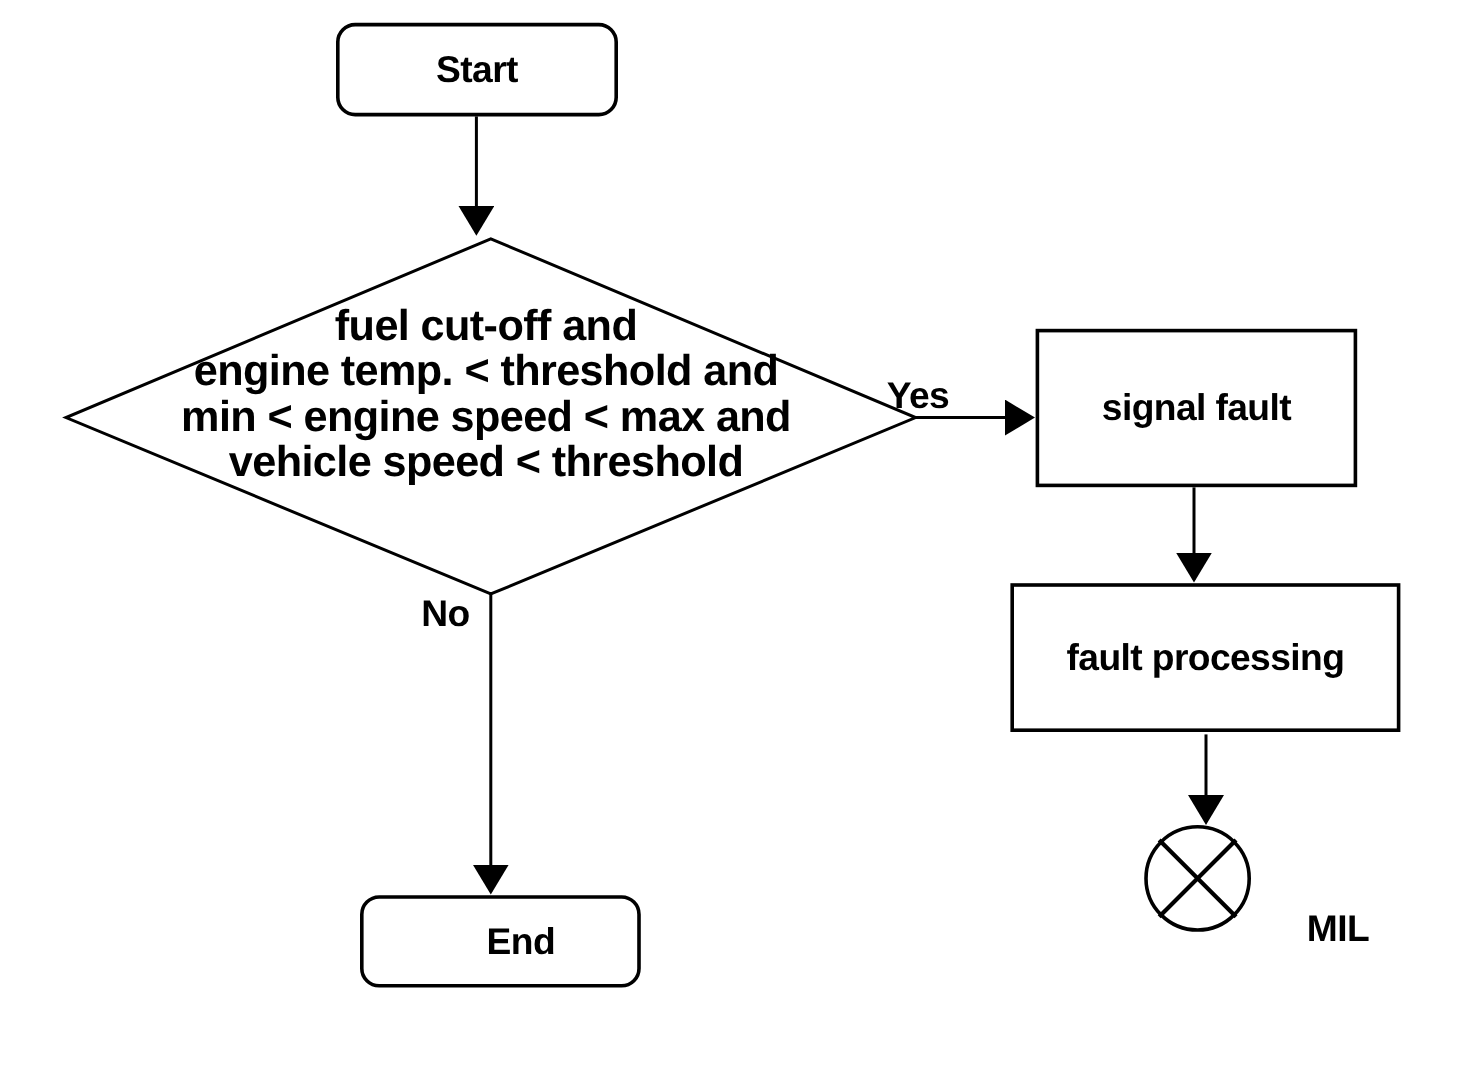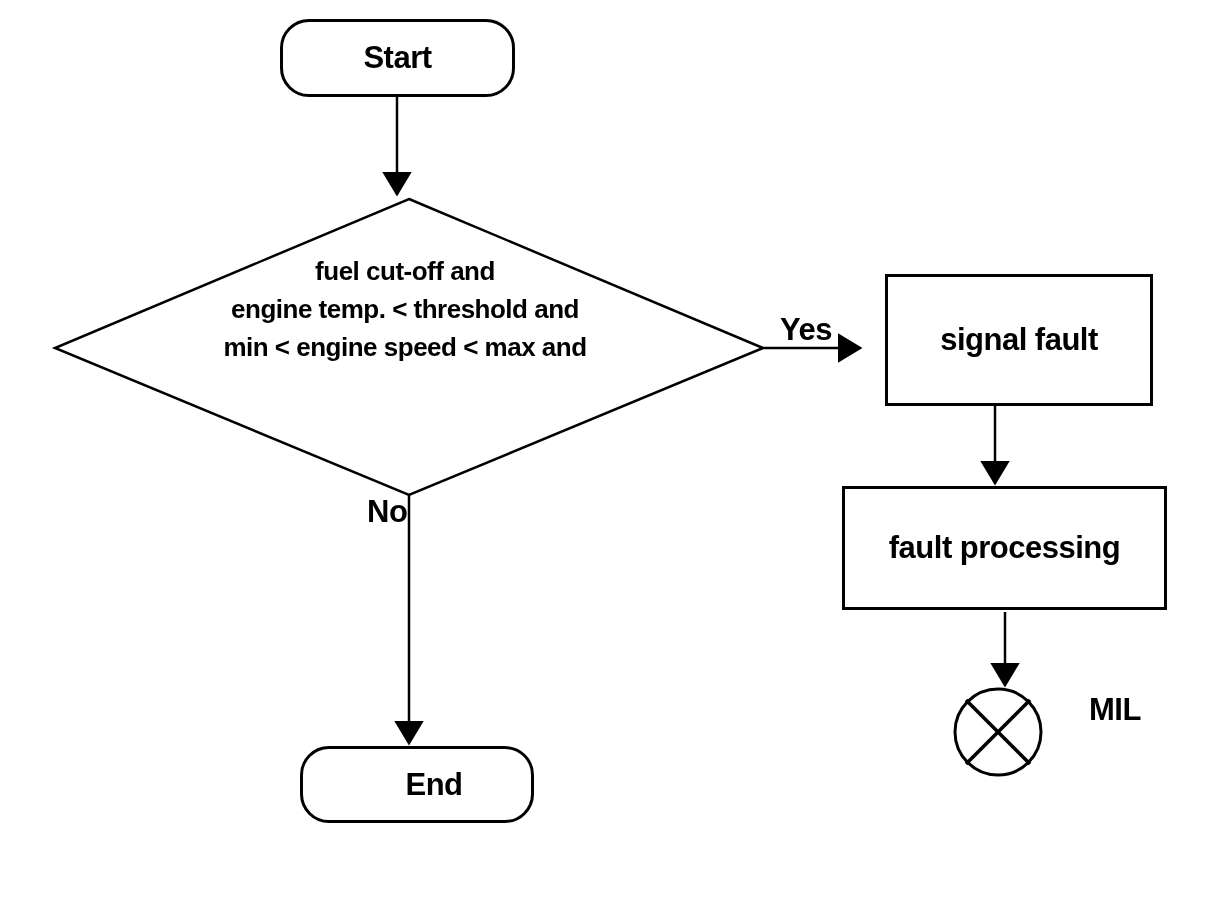--- a/index.html
+++ b/index.html
@@ -28,43 +28,43 @@
     border: 3px solid #000000;
     display: flex;
     align-items: center;
     justify-content: center;
     font-weight: bold;
     font-size: 31px;
     letter-spacing: -0.5px;
     white-space: nowrap;
   }
   .terminator {
-    border-radius: 29px;
+    border-radius: 16px;
   }
   .decision-text {
     position: absolute;
     left: 125px;
     top: 252px;
     width: 560px;
     text-align: center;
     font-weight: bold;
-    font-size: 26px;
+    font-size: 36px;
     line-height: 38px;
     letter-spacing: -0.5px;
   }
   .edge-label {
     position: absolute;
     font-weight: bold;
     font-size: 31px;
     letter-spacing: -0.5px;
     white-space: nowrap;
   }
-  .label-yes { left: 780px; top: 312px; }
-  .label-no  { left: 367px; top: 494px; }
-  .label-mil { left: 1089px; top: 692px; }
+  .label-yes { left: 739px; top: 312px; }
+  .label-no  { left: 351px; top: 494px; }
+  .label-mil { left: 1089px; top: 756px; }
 </style>
 </head>
 <body>
 
 <div class="canvas">
 
   <svg width="1216" height="900" viewBox="0 0 1216 900">
     <defs>
       <marker id="arrow" markerWidth="10" markerHeight="12" refX="9" refY="6" orient="auto">
         <polygon points="0 0, 10 6, 0 12" fill="#000000"></polygon>
@@ -91,26 +91,27 @@
   </svg>
 
   <div class="node terminator" style="left:280px; top:19px; width:235px; height:78px;">
     <span>Start</span>
   </div>
 
   <div class="decision-text">
     <div>fuel cut-off and</div>
     <div>engine temp. &lt; threshold and</div>
     <div>min &lt; engine speed &lt; max and</div>
+    <div>vehicle speed &lt; threshold</div>
   </div>
 
   <div class="edge-label label-yes">Yes</div>
   <div class="edge-label label-no">No</div>
 
-  <div class="node" style="left:863px; top:274px; width:268px; height:132px;margin-left:22px;">
+  <div class="node" style="left:863px; top:274px; width:268px; height:132px;">
     <span>signal fault</span>
   </div>
 
   <div class="node" style="left:842px; top:486px; width:325px; height:124px;">
     <span>fault processing</span>
   </div>
 
   <div class="node terminator" style="left:300px; top:746px; width:234px; height:77px;padding-left:34px;">
     <span>End</span>
   </div>

